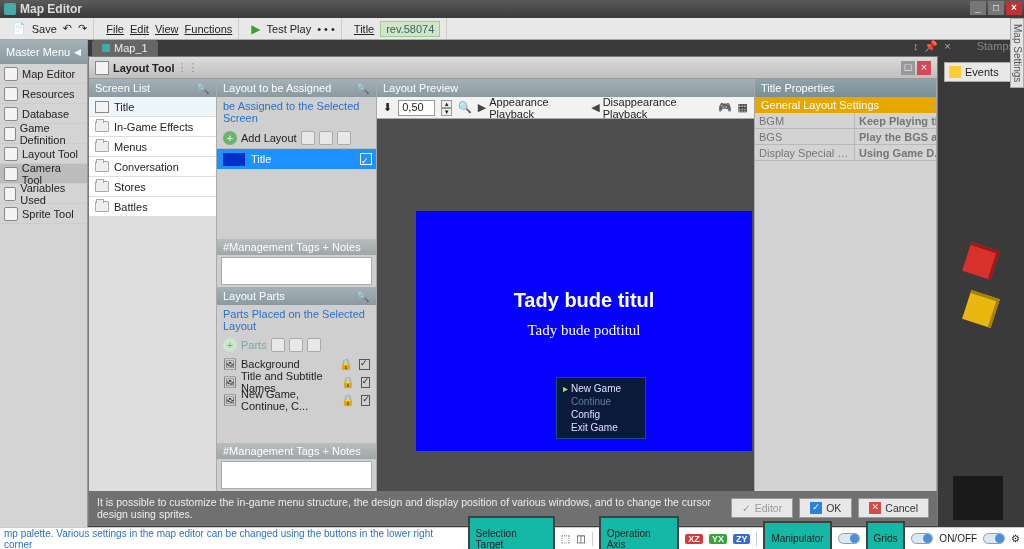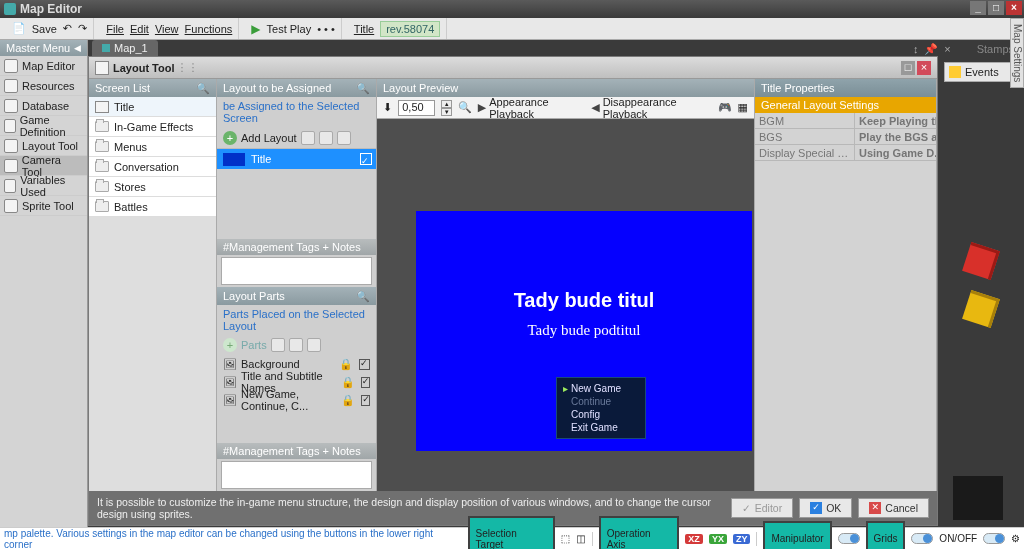--- a/index.html
+++ b/index.html
@@ -18,29 +18,29 @@
   .menu-bar .mi { cursor: default; }
   .menu-bar .u { text-decoration: underline; }
   .playtri { color: #3a9d3a; font-size: 12px; }
   .rev { background: #d2e6c7; padding: 1px 5px; border: 1px solid #9c9; color: #366; }
 
   
   .main-row { display: flex; height: 489px; }
 
   
   .master { width: 88px; background: #d4d4d4; border-right: 1px solid #999; display: flex; flex-direction: column;}
-  .master-head { background: linear-gradient(#a4b2b8,#8a9aa0); color: #fff; height: 16px; line-height: 20px; padding: 0 6px; display:flex; justify-content:space-between; align-items:center;}
+  .master-head { background: linear-gradient(#a4b2b8,#8a9aa0); color: #fff; height: 24px; line-height: 20px; padding: 0 6px; display:flex; justify-content:space-between; align-items:center;}
   .master-head .chev { font-size: 9px; }
   .master-item { display: flex; align-items: center; gap: 4px; height: 20px; padding: 0 4px; border-bottom: 1px solid #ccc; cursor: default;}
   .master-item .micon { width: 14px; height: 14px; border: 1px solid #888; border-radius: 2px; background: #f4f4f4;}
   .master-item.sel { background: #bcbcbc; }
 
   
   .mid-wrap { flex: 1; background: #3a3a3a; position: relative; display:flex; flex-direction:column;}
-  .tab-row { height: 16px; background: #3a3a3a; display: flex; align-items: flex-end; padding-left: 0;}
+  .tab-row { height: 16px; background: #3a3a3a; display: flex; align-items: flex-start; padding-left: 0;}
   .tab-row .tab { background: #666; color: #eee; padding: 0 10px; height: 16px; line-height: 16px; display: inline-flex; align-items:center; gap:4px; border-radius: 3px 3px 0 0; margin-left:4px;}
   .tab-row .tab .ticon { width:8px; height:8px; background:#4aa;}
   .tab-row .right-icons { margin-left: auto; color:#aaa; display:flex; gap:6px; padding-right:10px;}
 
   
   .layout-dialog { position: absolute; left: 0; top: 16px; right: 86px; bottom: 3px; background: #cbcbcb; border: 1px solid #7a7a7a; display:flex; flex-direction:column;}
   .dlg-head { height: 22px; background: linear-gradient(#dcdcdc,#bfbfbf); display: flex; align-items: center; padding: 0 6px; border-bottom: 1px solid #999;}
   .dlg-head .ticon { width:14px; height:14px; border:1px solid #888; margin-right:4px; background:#f4f4f4;}
   .dlg-head .winbtns-s { margin-left:auto; display:flex; gap:2px;}
   .dlg-head .winbtn-s { width:14px; height:14px; background:#999; color:#fff; text-align:center; line-height:12px;}

